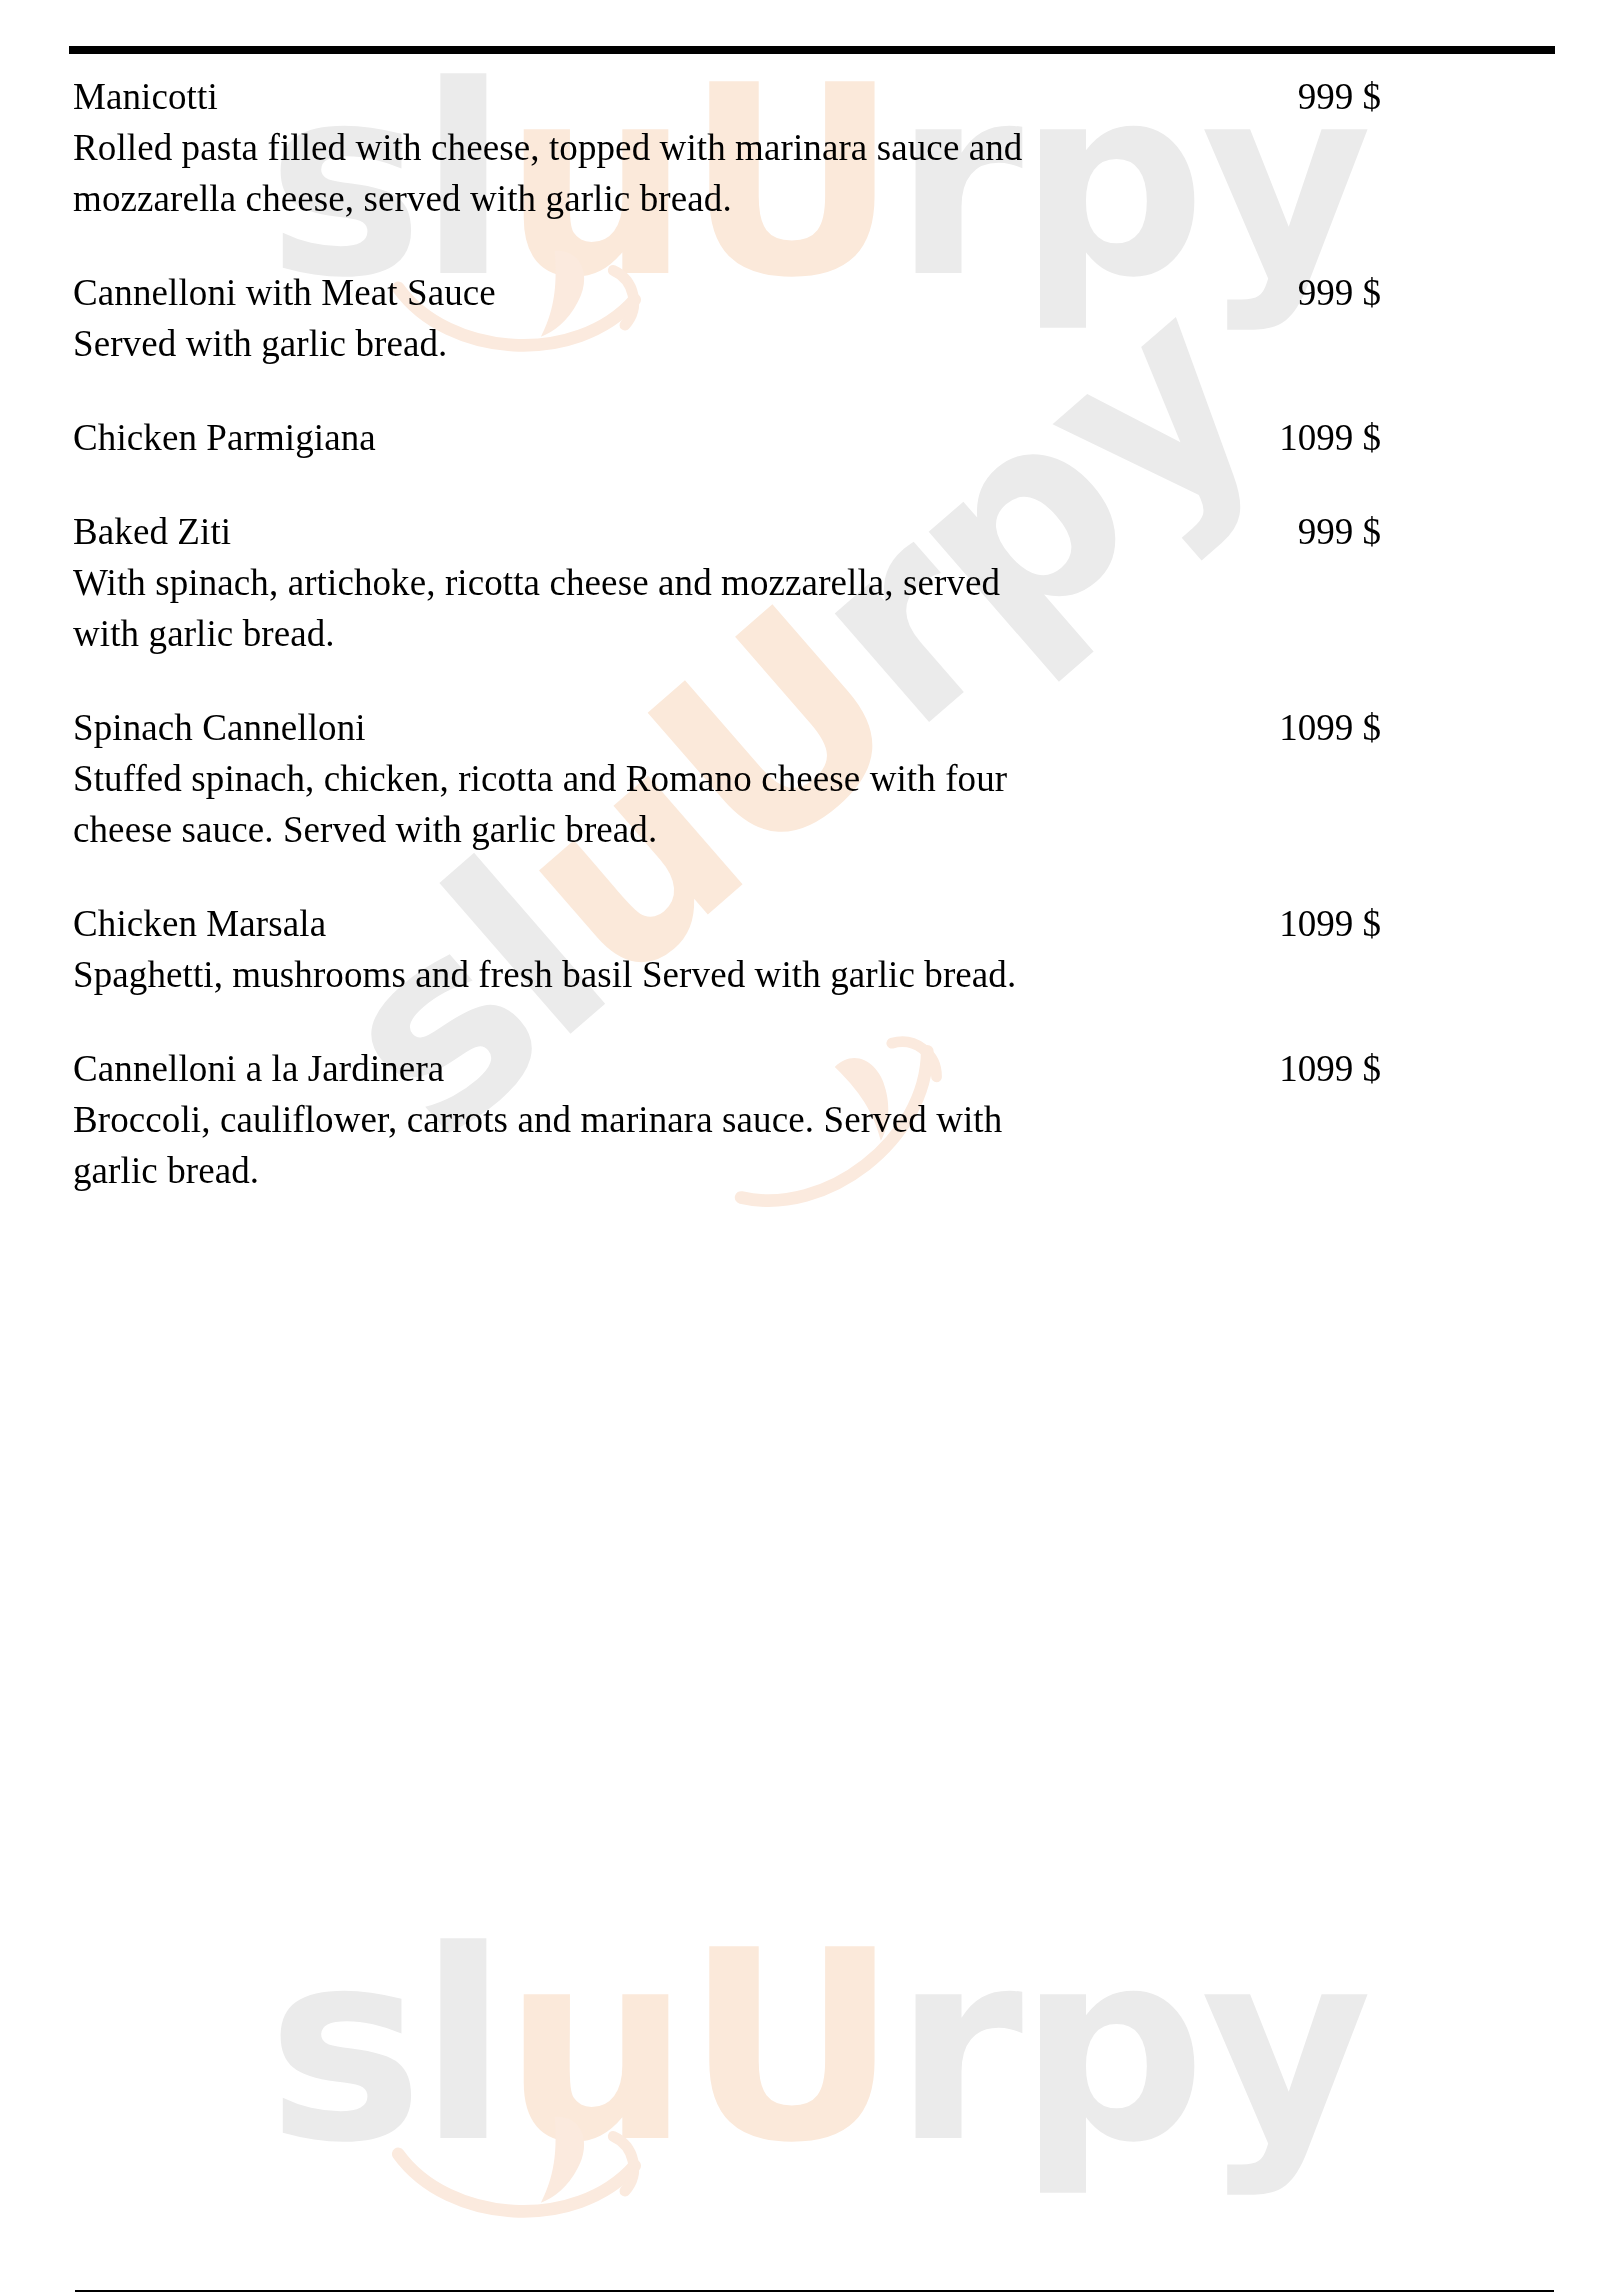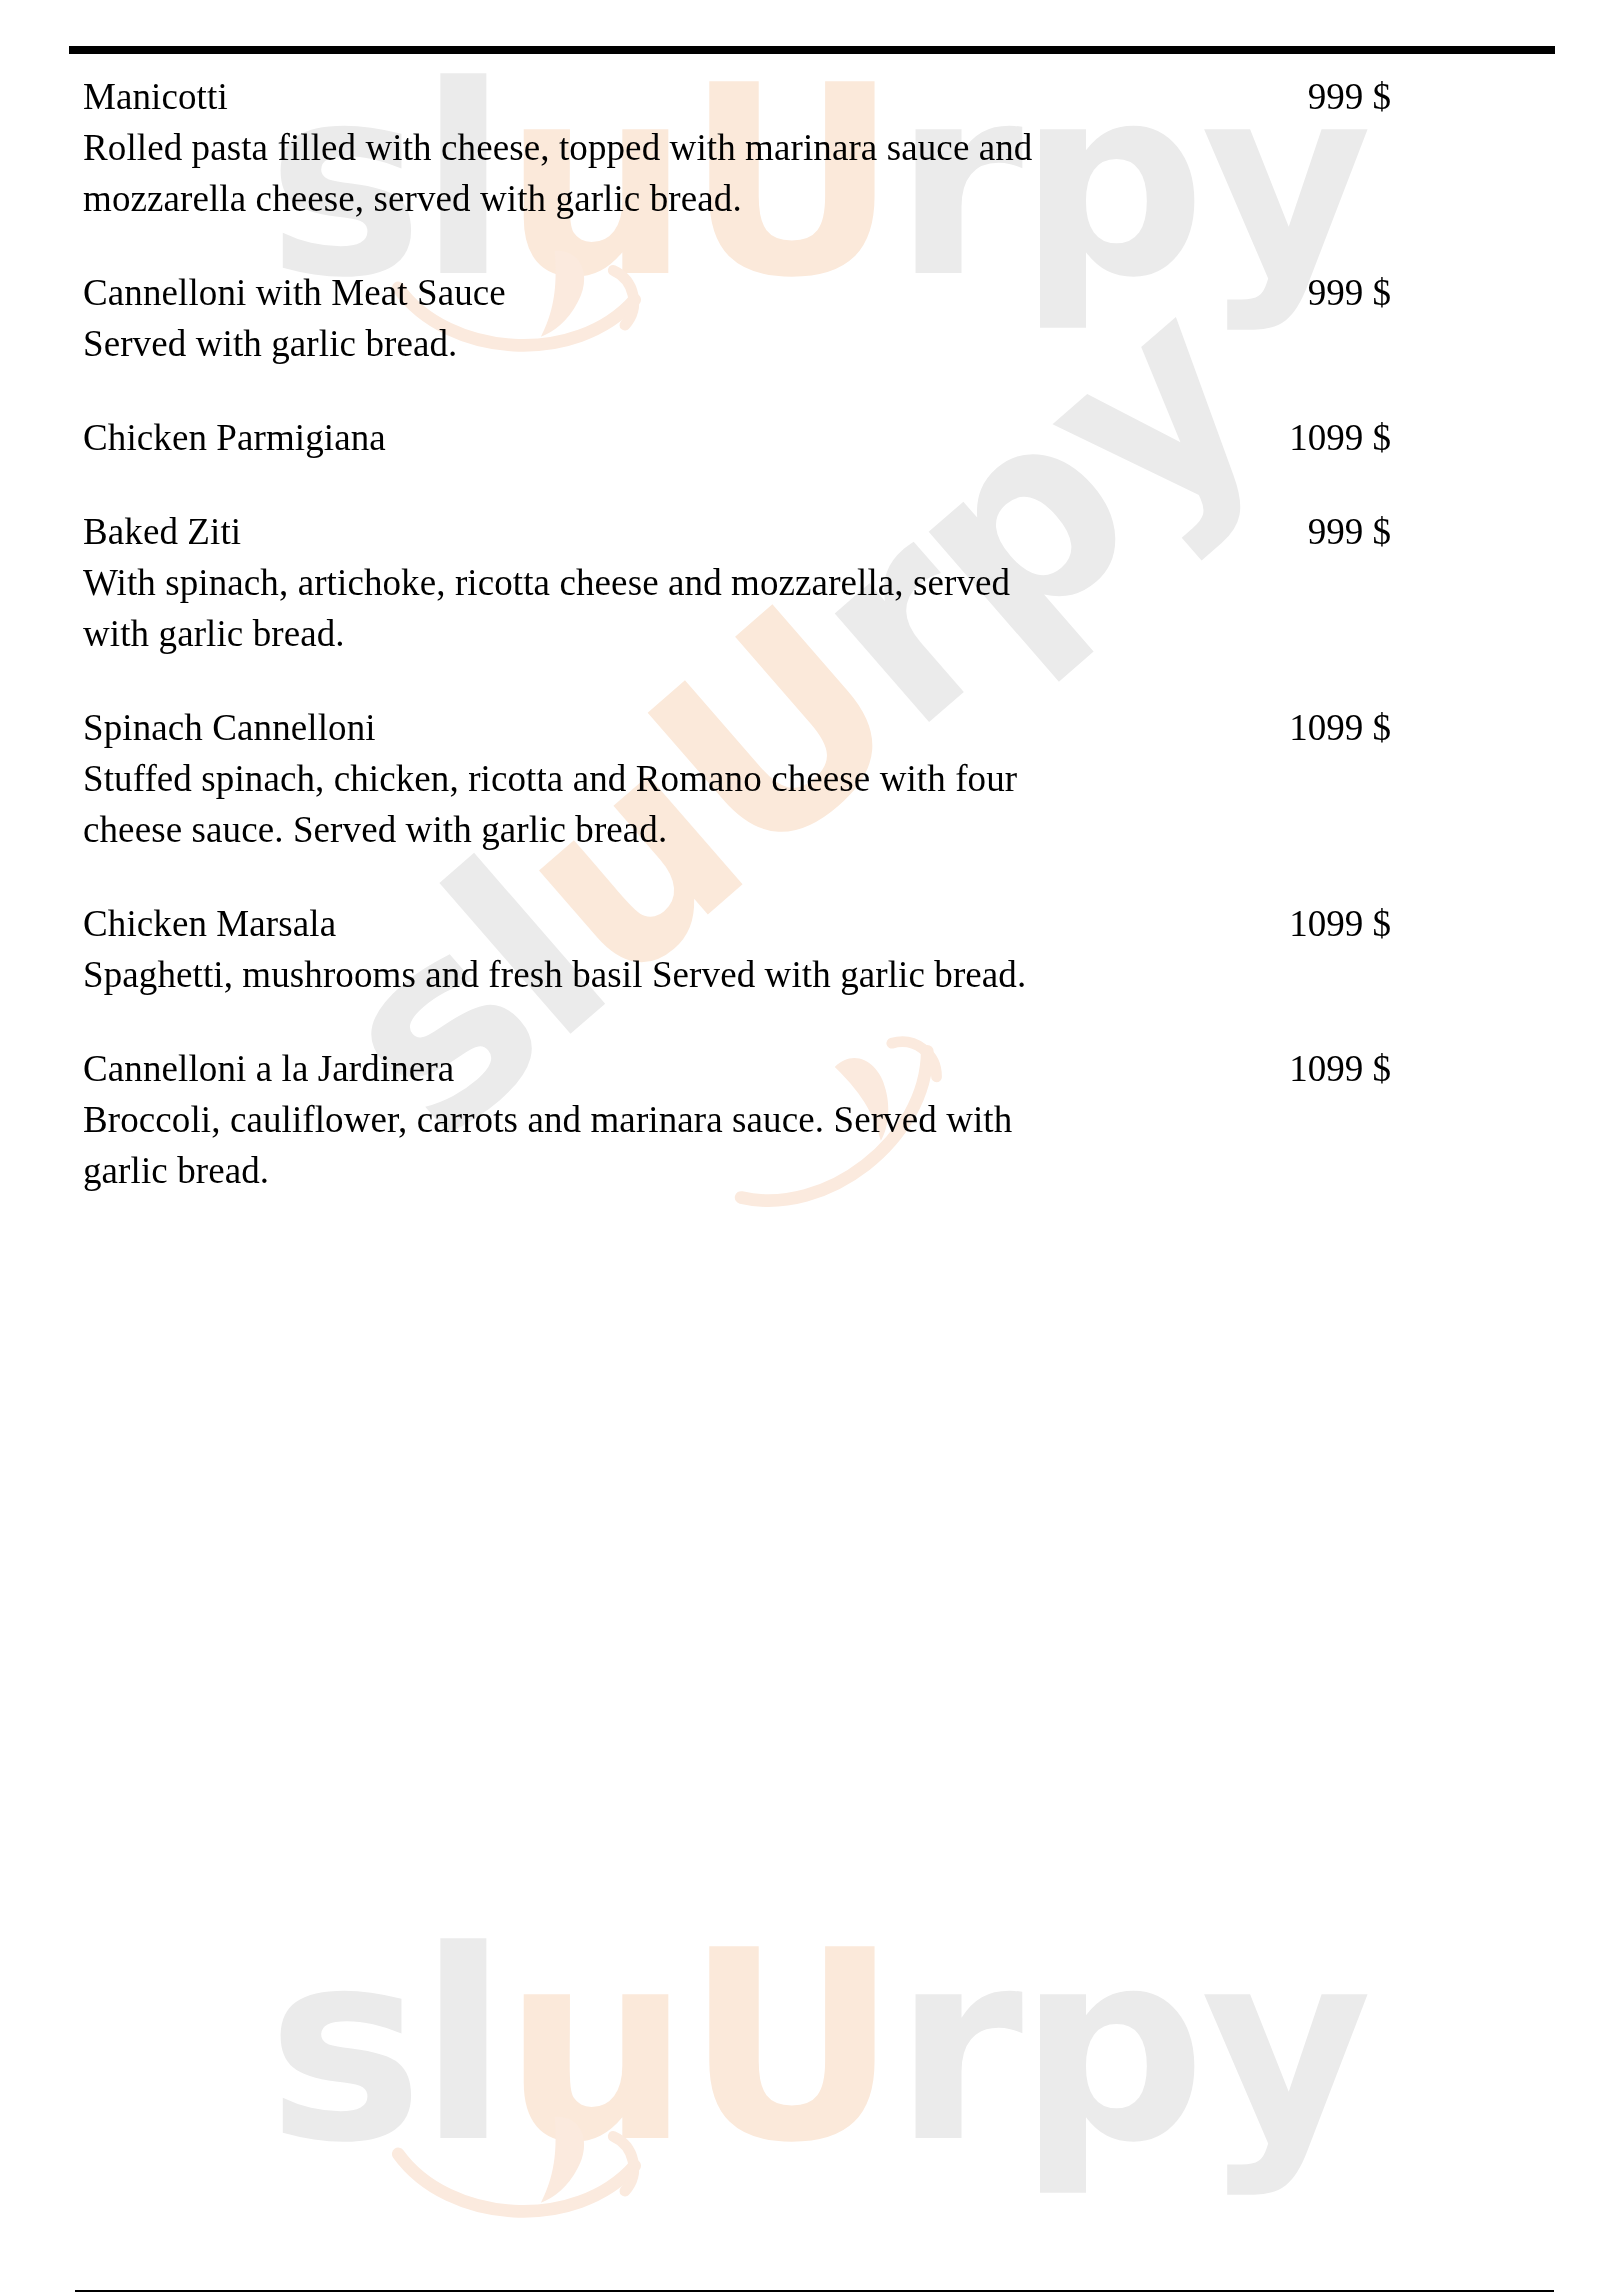--- a/index.html
+++ b/index.html
@@ -64,21 +64,21 @@
     left: 75px;
     top: 2290px;
     width: 1479px;
     height: 2.9px;
     background: #000000;
   }
 
   
   #menu {
     position: absolute;
-    left: 83px;
+    left: 73px;
     top: 71px;
     width: 1308px;
   }
   .item {
     position: relative;
     margin-bottom: 43px;
   }
   .item-head {
     display: flex;
     align-items: baseline;

